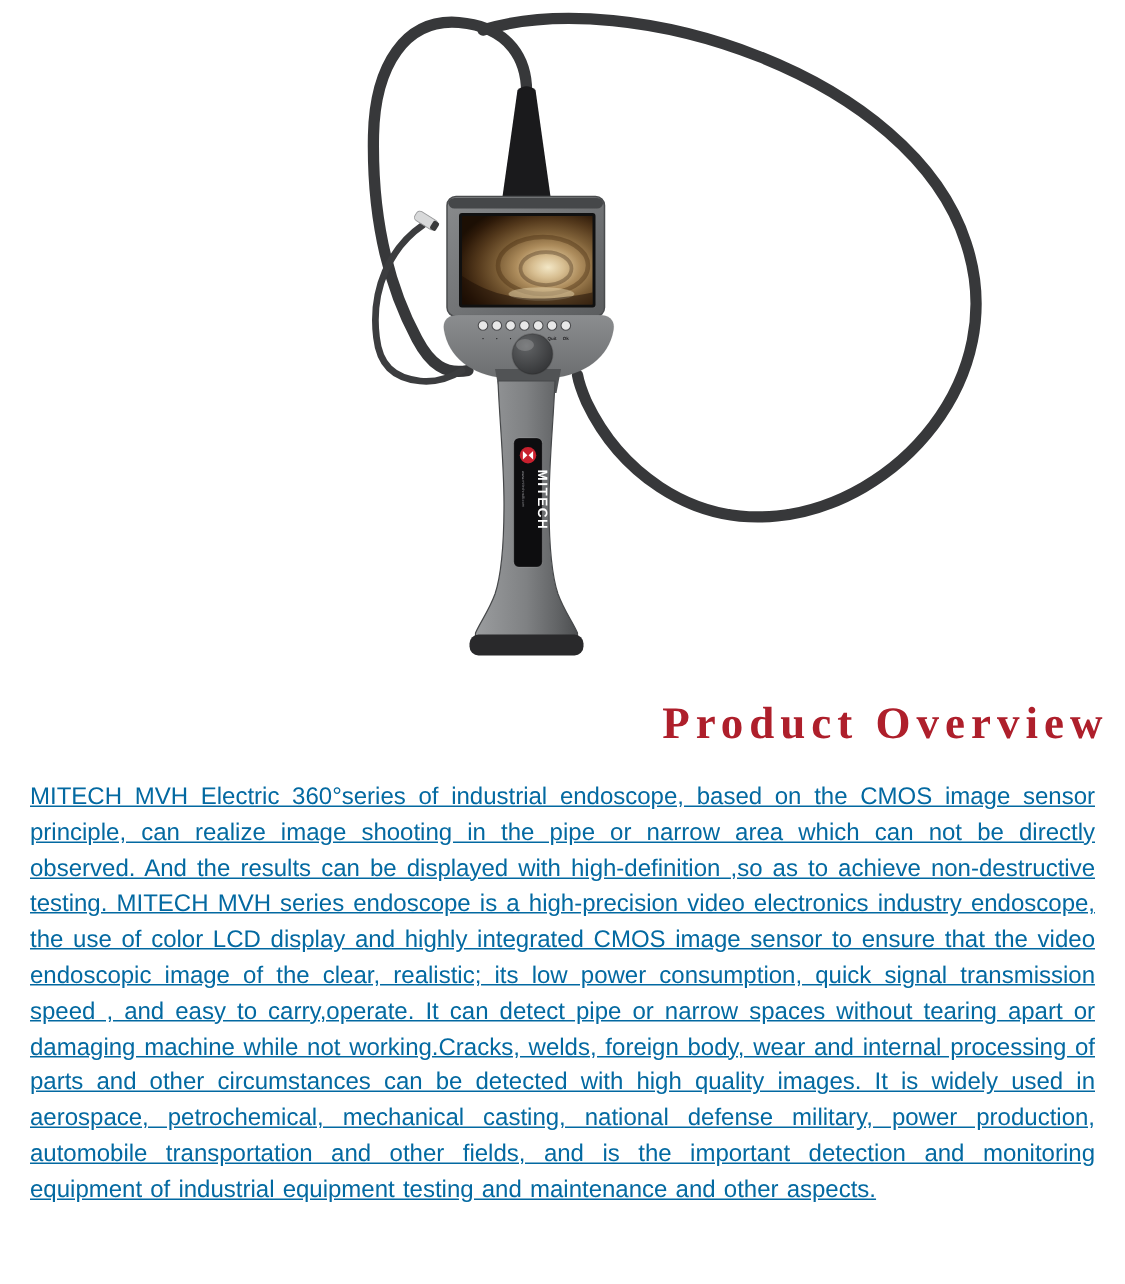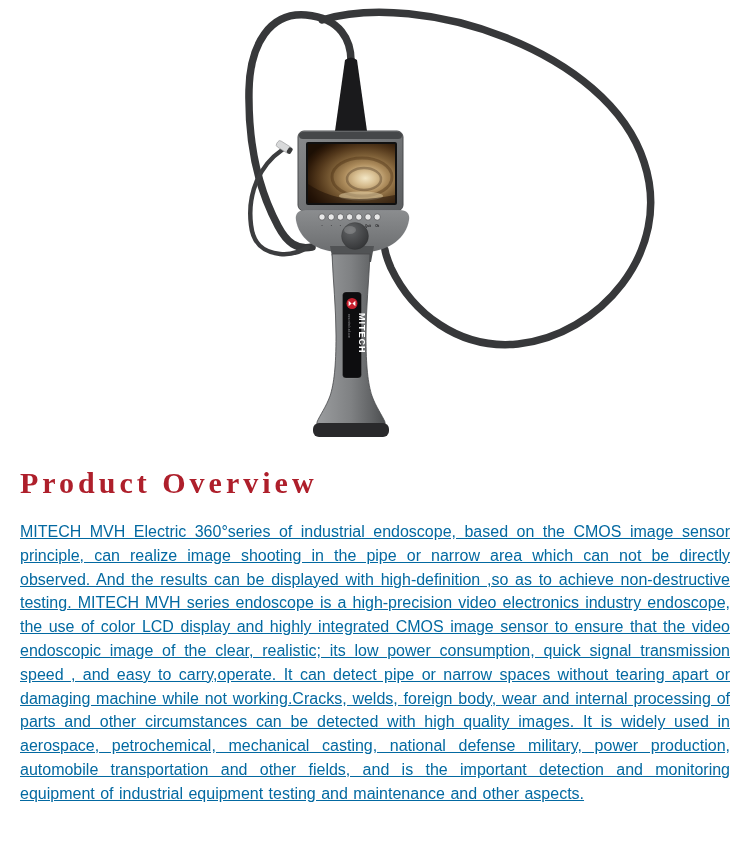--- a/index.html
+++ b/index.html
@@ -13,20 +13,21 @@
   .hero{position:relative;width:750px;height:458px;}
   .hero svg{display:block;}
   .overview-title{
     margin:8px 11px 0 20px;
     font-family:"Liberation Serif","DejaVu Serif",serif;
     font-weight:bold;
     font-size:30px;
     line-height:34px;
     letter-spacing:4px;
     color:#ae1f2b;
+    text-align:right;
   }
   .overview-body{
     margin:20px 20px 0 20px;
     width:710px;
     font-size:16px;
     line-height:23.8px;
     color:#0369a1;
     text-align:justify;
     word-spacing:1px;
     text-decoration:underline;

